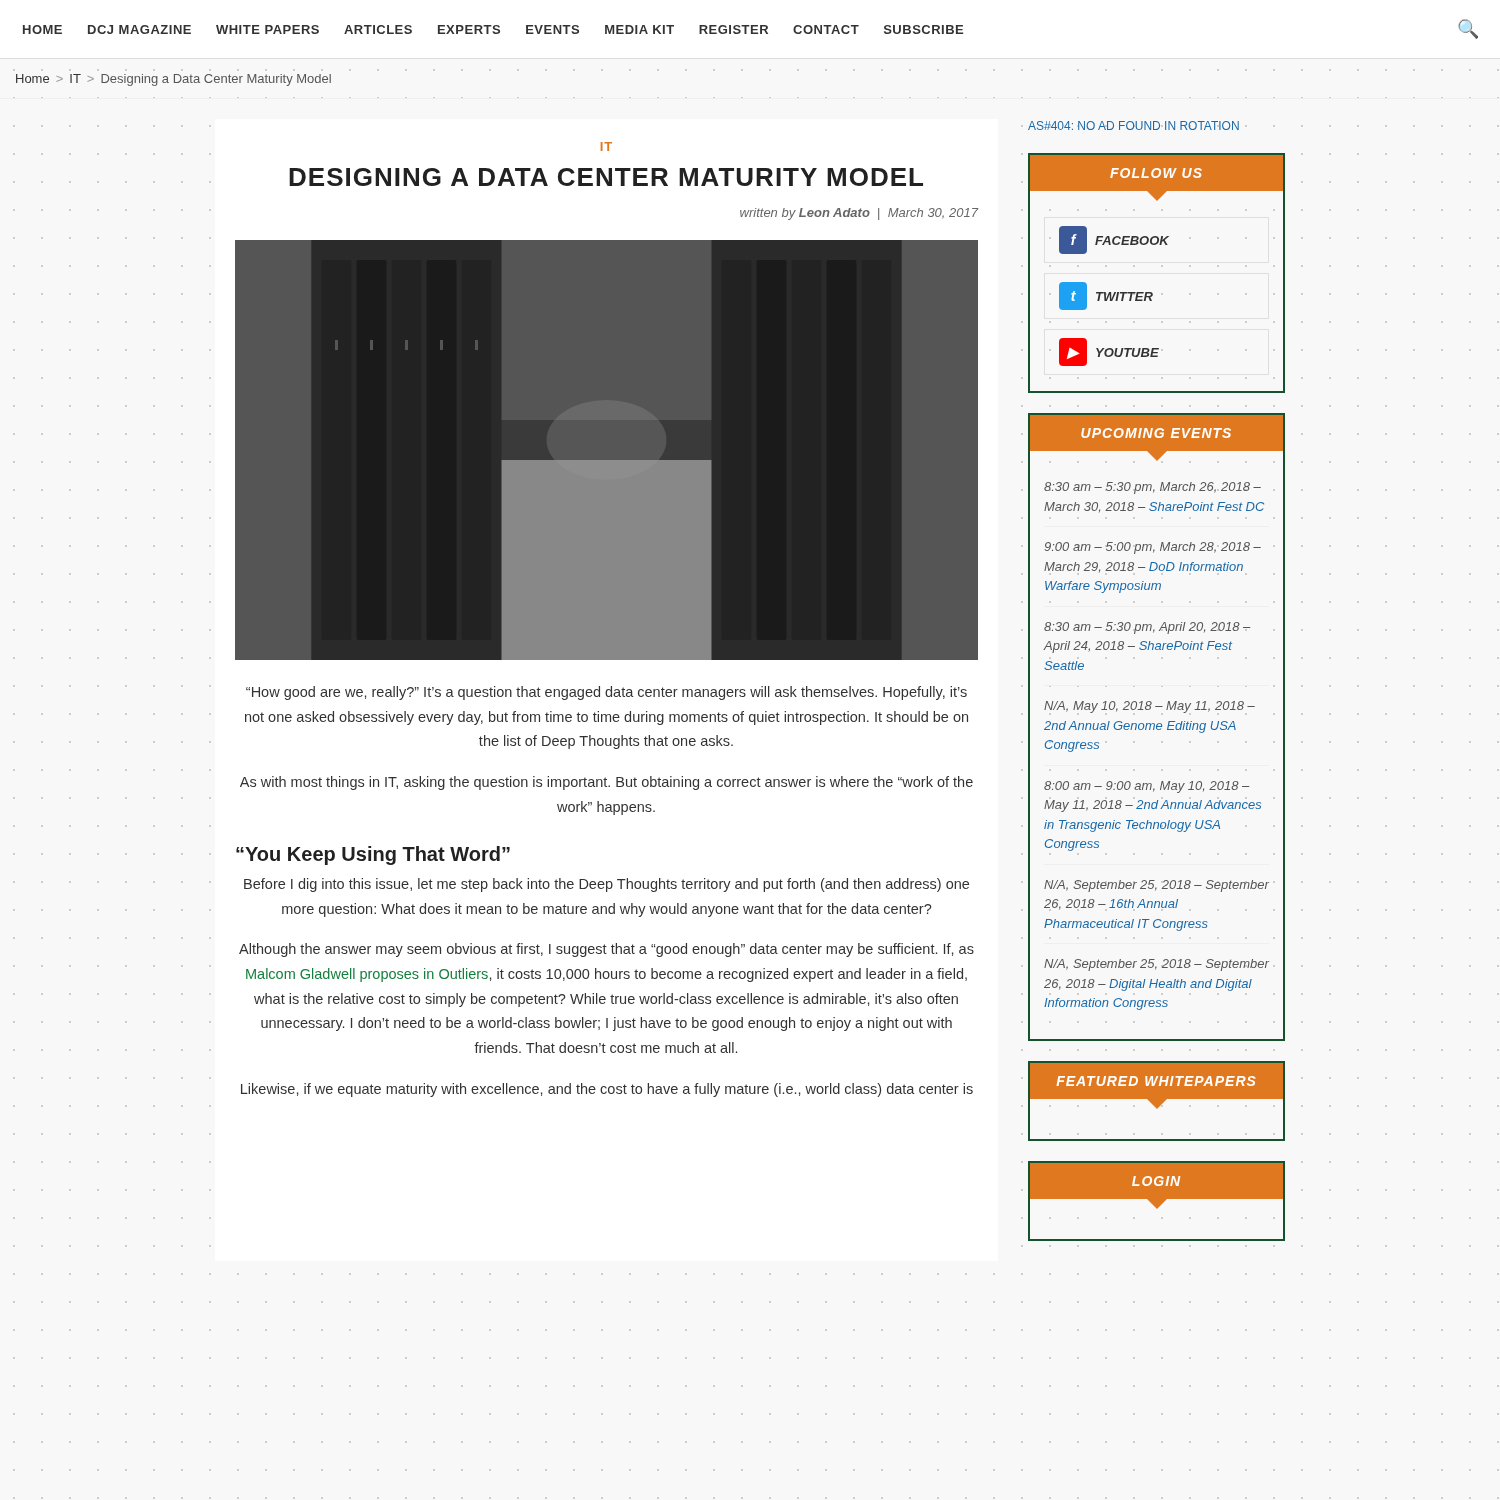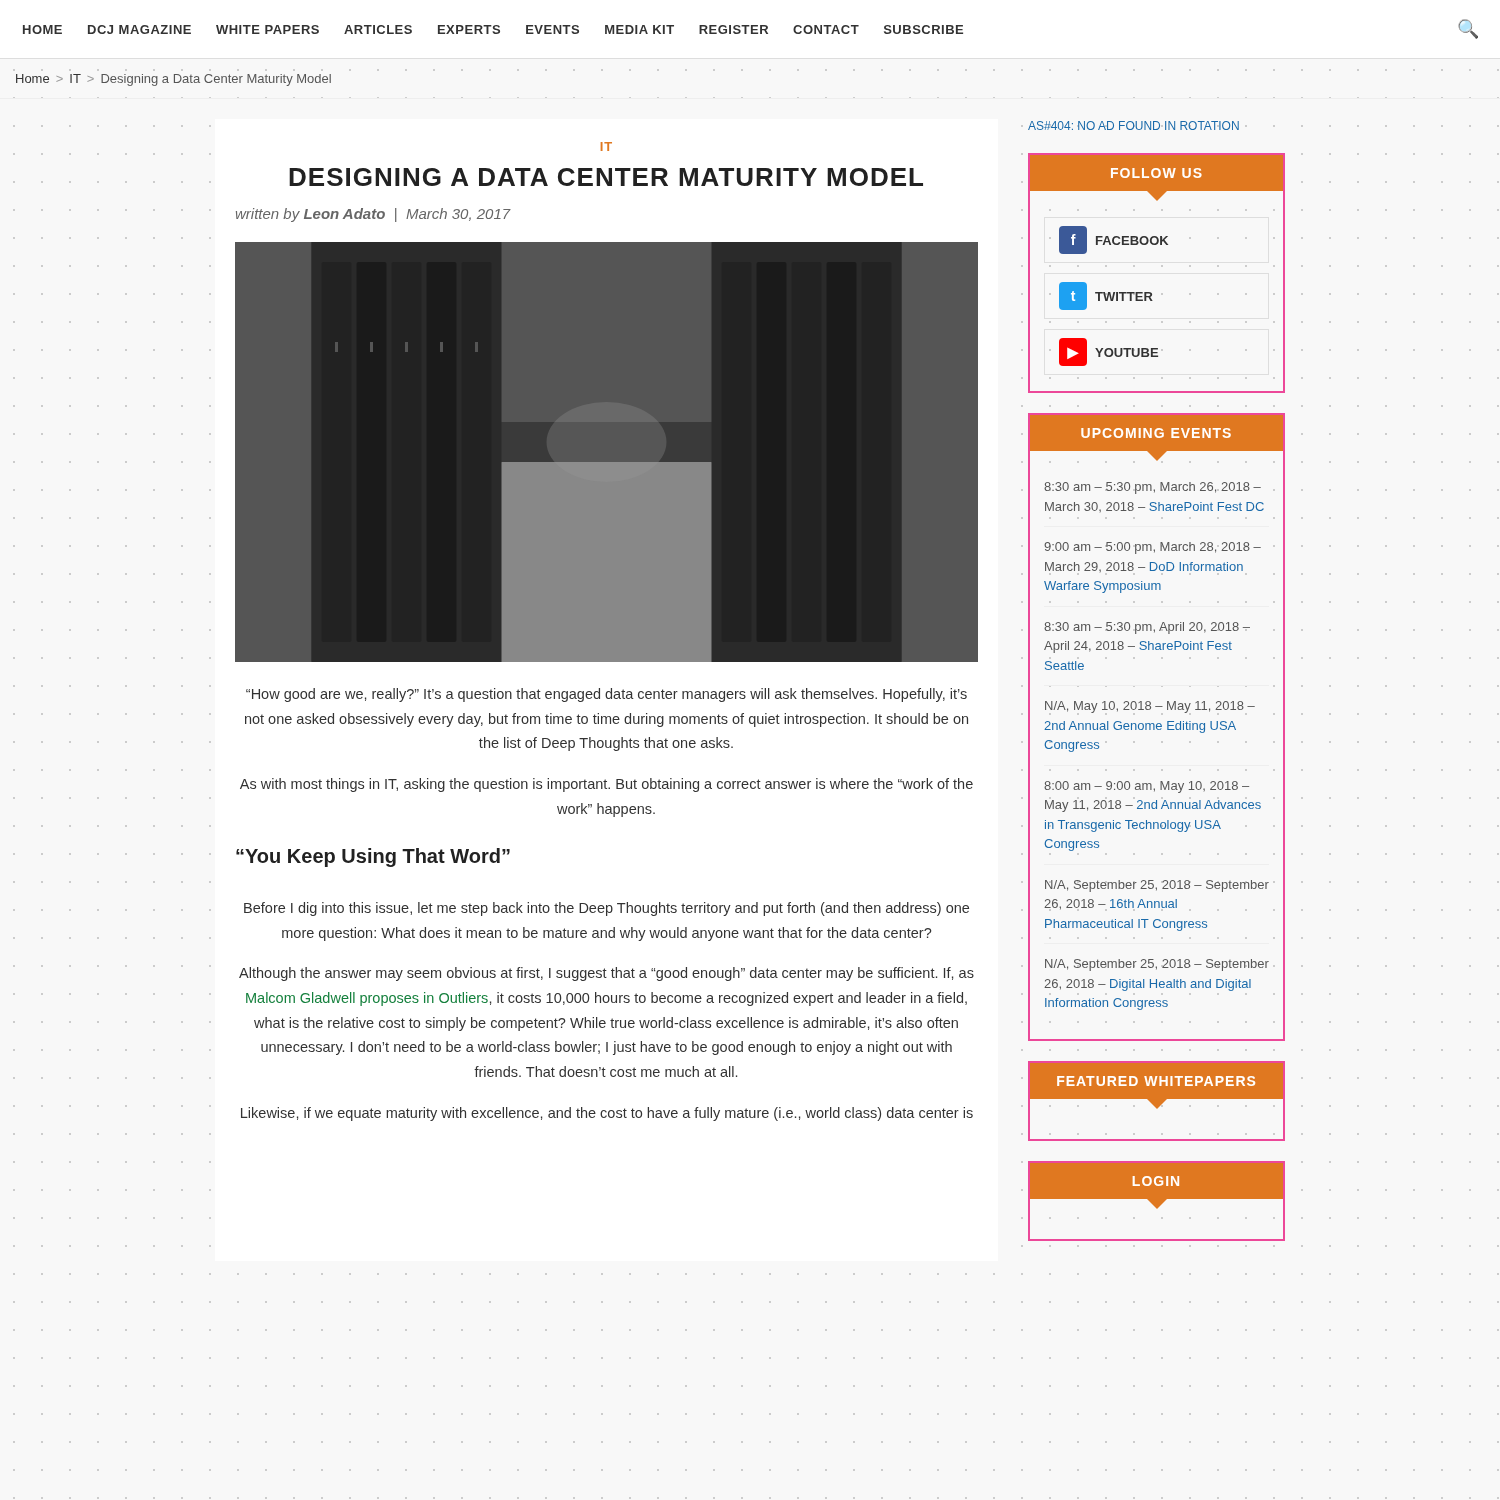--- a/index.html
+++ b/index.html
@@ -16,33 +16,33 @@
     .breadcrumb .sep { color: #999; }
 
     
     .layout { display: flex; max-width: 1100px; margin: 0 auto; padding: 20px 15px; gap: 30px; }
     .main-content { flex: 1; min-width: 0; }
     .sidebar { width: 257px; flex-shrink: 0; }
 
     
     .article-tag { text-align: center; color: #e07820; font-size: 13px; font-weight: bold; letter-spacing: 1px; margin-bottom: 8px; }
     .article-title { text-align: center; font-size: 26px; font-weight: bold; color: #222; letter-spacing: 1px; margin-bottom: 12px; }
-    .article-meta { text-align: left; font-size: 15px; color: #666; margin-bottom: 20px; }
+    .article-meta { text-align: right; font-size: 13px; color: #666; margin-bottom: 20px; }
     .article-meta span { font-style: italic; }
     .article-meta strong { font-style: italic; }
     .article-image-placeholder { width: 100%; height: 420px; background: #555; margin-bottom: 20px; overflow: hidden; position: relative; }
     .article-image-placeholder svg { width: 100%; height: 100%; }
 
     .article-body p { font-size: 14.5px; line-height: 1.7; color: #333; margin-bottom: 16px; text-align: center; }
-    .article-body h2 { font-size: 20px; font-weight: bold; color: #222; margin: 24px 0 28px; }
+    .article-body h2 { font-size: 20px; font-weight: bold; color: #222; margin: 24px 0 6px; }
     .article-body a { color: #15803d; text-decoration: none; }
 
     
     .sidebar-ad { color: #1a6aaa; font-size: 12px; margin-bottom: 20px; }
-    .sidebar-box { border: 2px solid #ec4899; margin-bottom: 20px; }
+    .sidebar-box { border: 2px solid #14532d; margin-bottom: 20px; font-style: italic; }
     .sidebar-box-header { background: #e07820; color: #fff; text-align: center; padding: 10px; font-weight: bold; font-size: 14px; letter-spacing: 1px; position: relative; }
     .sidebar-box-header::after { content: ''; display: block; position: absolute; bottom: -10px; left: 50%; transform: translateX(-50%); width: 0; height: 0; border-left: 10px solid transparent; border-right: 10px solid transparent; border-top: 10px solid #e07820; }
     .sidebar-box-content { padding: 16px 14px; }
 
     
     .follow-grid { display: flex; flex-wrap: wrap; gap: 10px; margin-top: 10px; }
     .follow-btn { display: flex; align-items: center; gap: 8px; border: 1px solid #ddd; padding: 8px 14px; cursor: pointer; font-size: 13px; font-weight: bold; color: #333; flex: 1; min-width: 110px; }
     .follow-btn .icon { width: 28px; height: 28px; border-radius: 4px; display: flex; align-items: center; justify-content: center; color: #fff; font-size: 14px; font-weight: bold; flex-shrink: 0; }
     .fb-icon { background: #3b5998; }
     .tw-icon { background: #1da1f2; }

